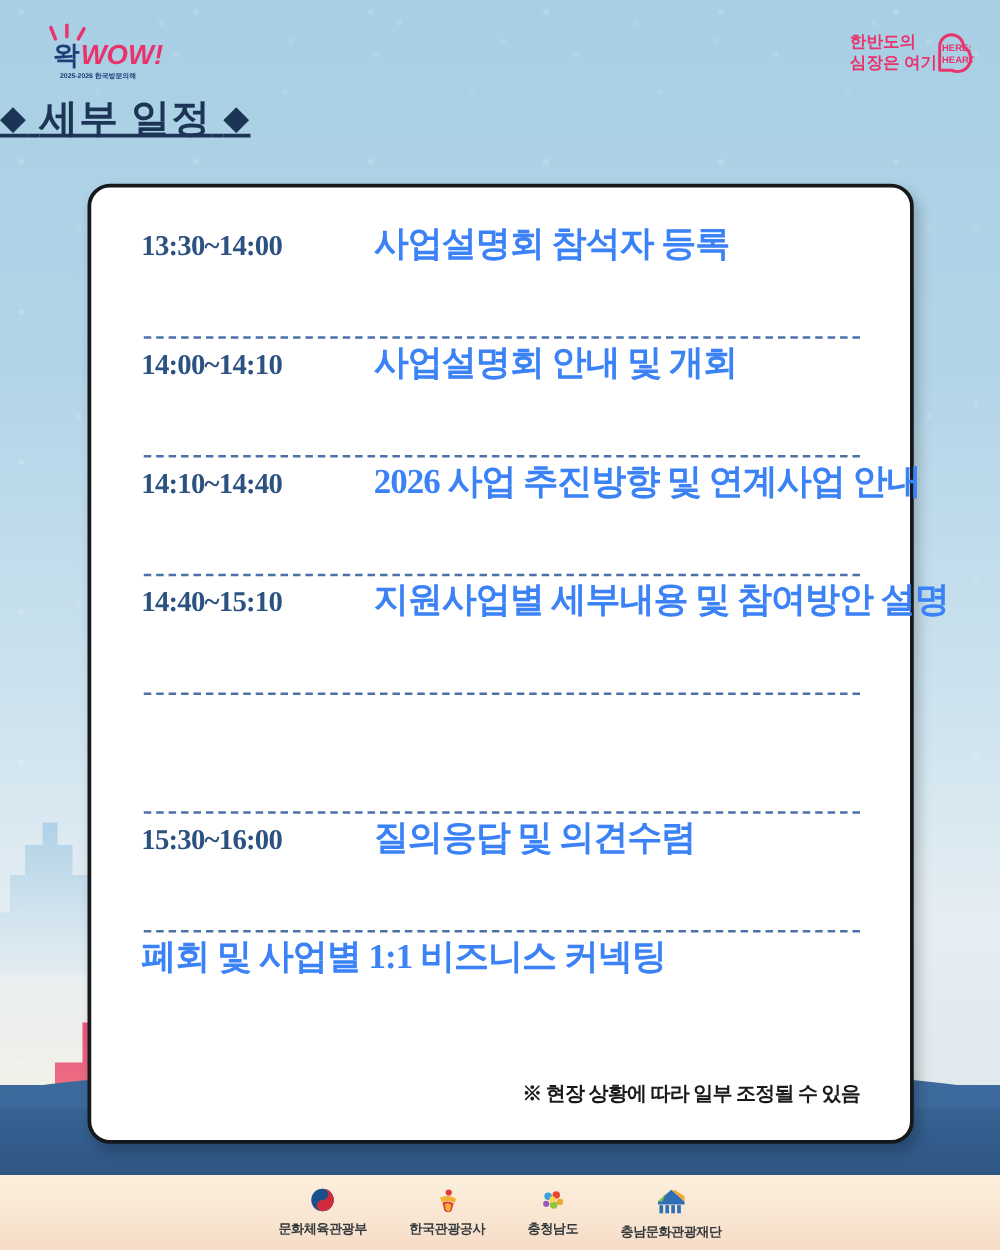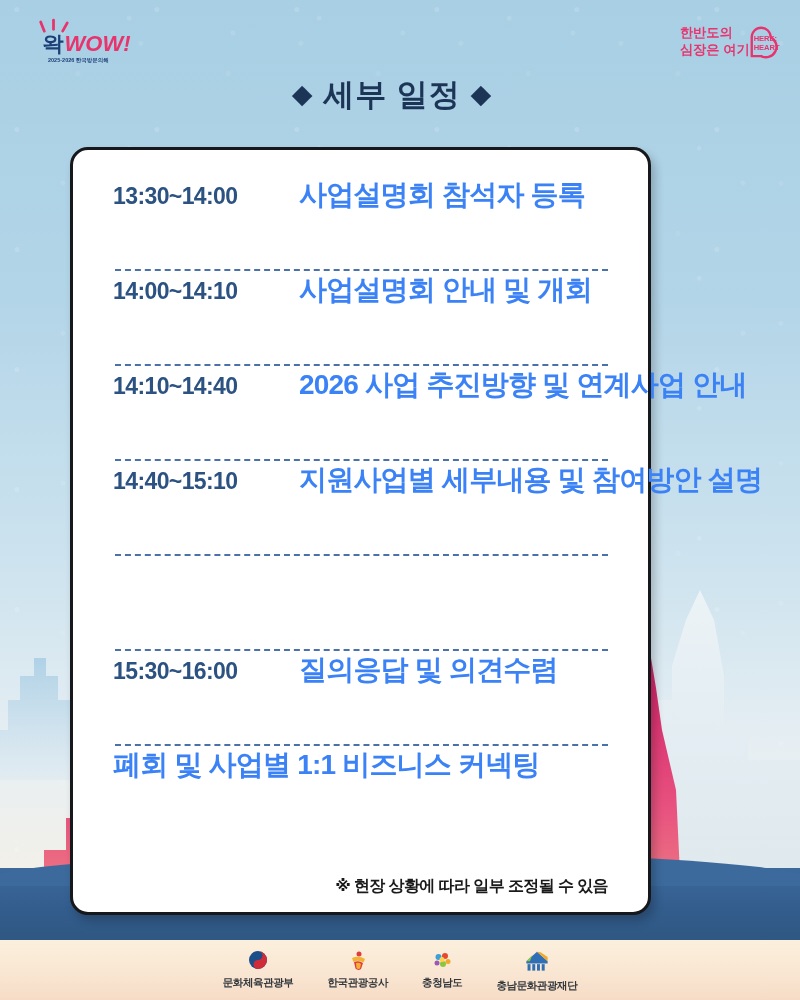--- a/index.html
+++ b/index.html
@@ -92,41 +92,42 @@
   .logo-right {
     position: absolute;
     right: 18px; top: 18px;
     width: 104px; height: 46px;
   }
 
   
   .title {
     position: absolute;
     left: 0; right: 16px; top: 74px;
-    text-align: center;
     font-size: 31px;
     font-weight: bold;
     color: #1c3557;
     letter-spacing: 1px;
     white-space: nowrap;
+    text-decoration: underline;
   }
   .title .dia { font-size: 27px; vertical-align: 2px; }
 
   
   .card {
     position: absolute;
     left: 70px; top: 147px;
-    width: 581px; height: 768px;
+    width: 661px; height: 768px;
     background: #ffffff;
     border: 3px solid #16181b;
     border-radius: 18px;
     box-shadow: 4px 6px 10px rgba(0,0,0,.22);
     padding: 26px 38px 18px 40px;
     display: flex;
     flex-direction: column;
+    font-family: Liberation Serif, serif;
   }
 
   .rows { display: flex; flex-direction: column; }
 
   .row {
     display: flex;
     align-items: baseline;
     height: 93px;
   }
   .row-time {
@@ -145,21 +146,21 @@
     letter-spacing: -.8px;
     white-space: nowrap;
   }
   .divider {
     height: 0;
     border-top: 2px dashed #4a72a8;
     margin: 0 2px;
   }
 
   .note {
-    margin-top: 37px;
+    margin-top: 26px;
     text-align: right;
     padding-right: 2px;
     font-size: 16px;
     font-weight: bold;
     color: #1a1a1a;
     letter-spacing: -.6px;
   }
 </style>
 </head>
 <body>

